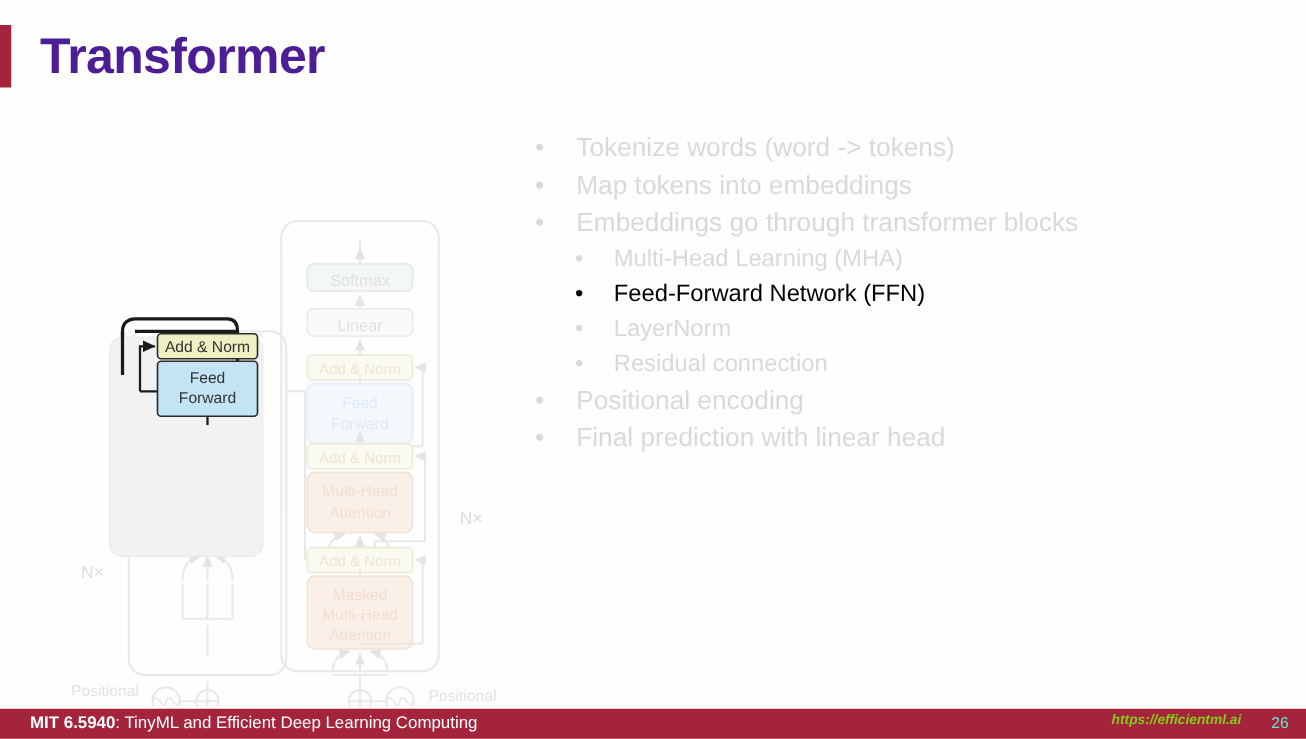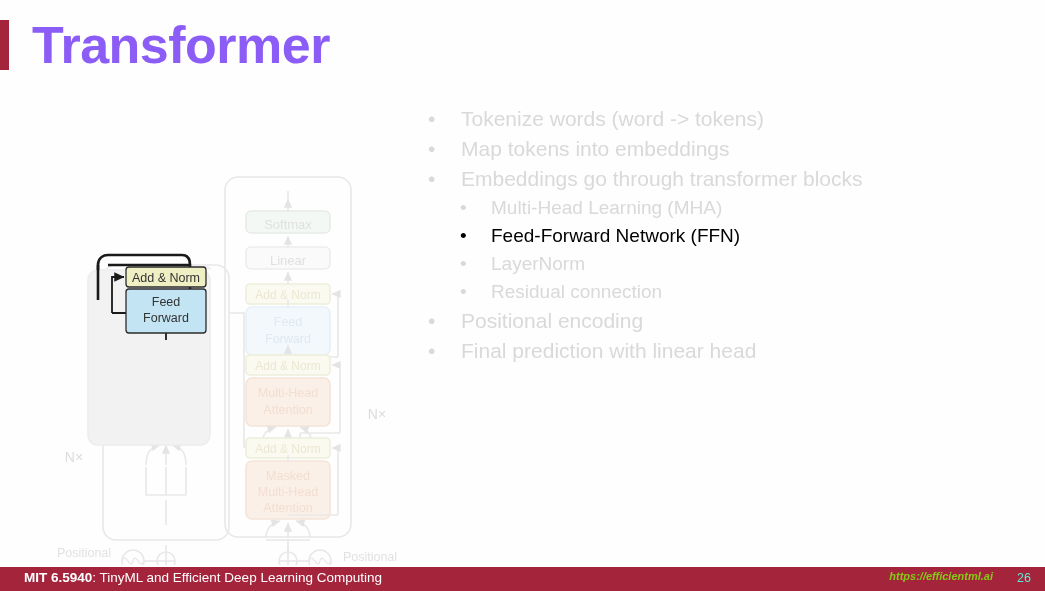--- a/index.html
+++ b/index.html
@@ -9,21 +9,21 @@
     -webkit-font-smoothing:antialiased;
   }
   .slide{position:absolute;inset:0;background:#fefefe;}
 
   
   .title-accent{
     position:absolute;left:0;top:20px;width:9px;height:50px;background:#a4243b;
   }
   .title{
     position:absolute;left:32px;top:16px;
-    font-size:52px;font-weight:bold;color:#8b5cf6;letter-spacing:-0.5px;
+    font-size:40px;font-weight:bold;color:#4c1d95;letter-spacing:-0.5px;
     line-height:58px;white-space:nowrap;
   }
 
   
   .footer-bar{
     position:absolute;left:0;bottom:0;width:1045px;height:24px;background:#a4243b;
   }
   .footer-left{
     position:absolute;left:24px;top:3px;color:#fff;font-size:13.5px;white-space:nowrap;
   }

